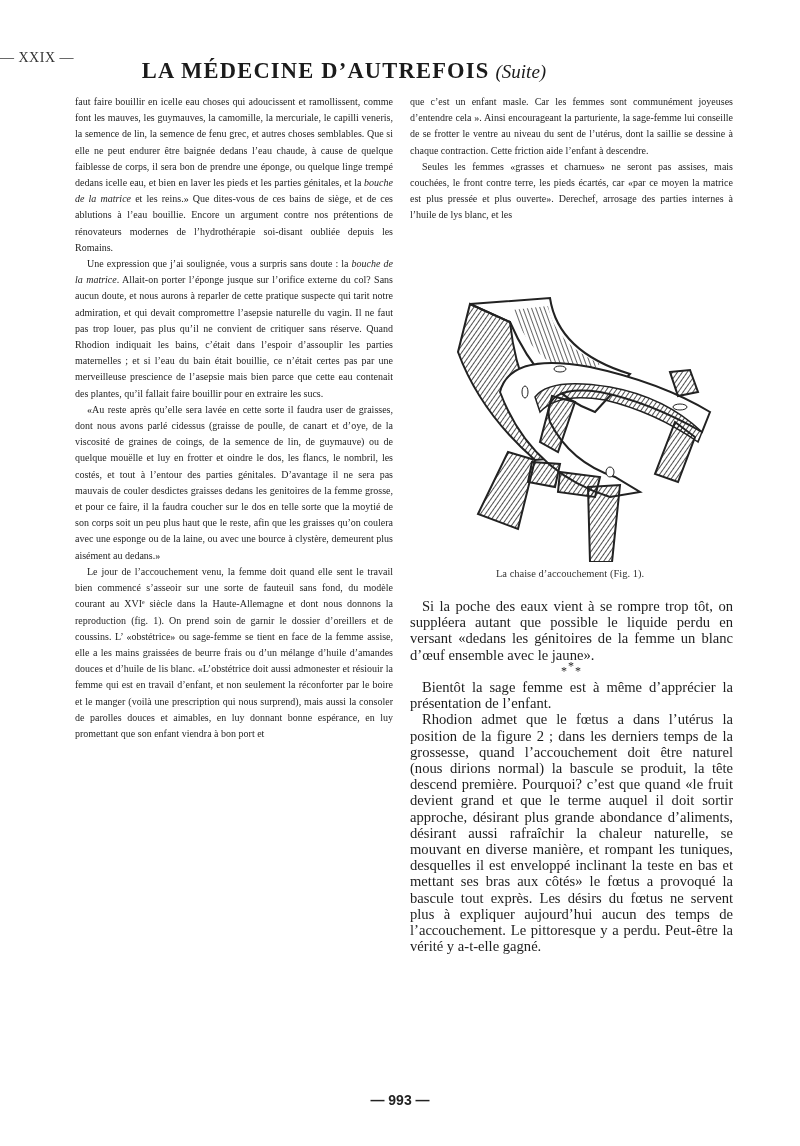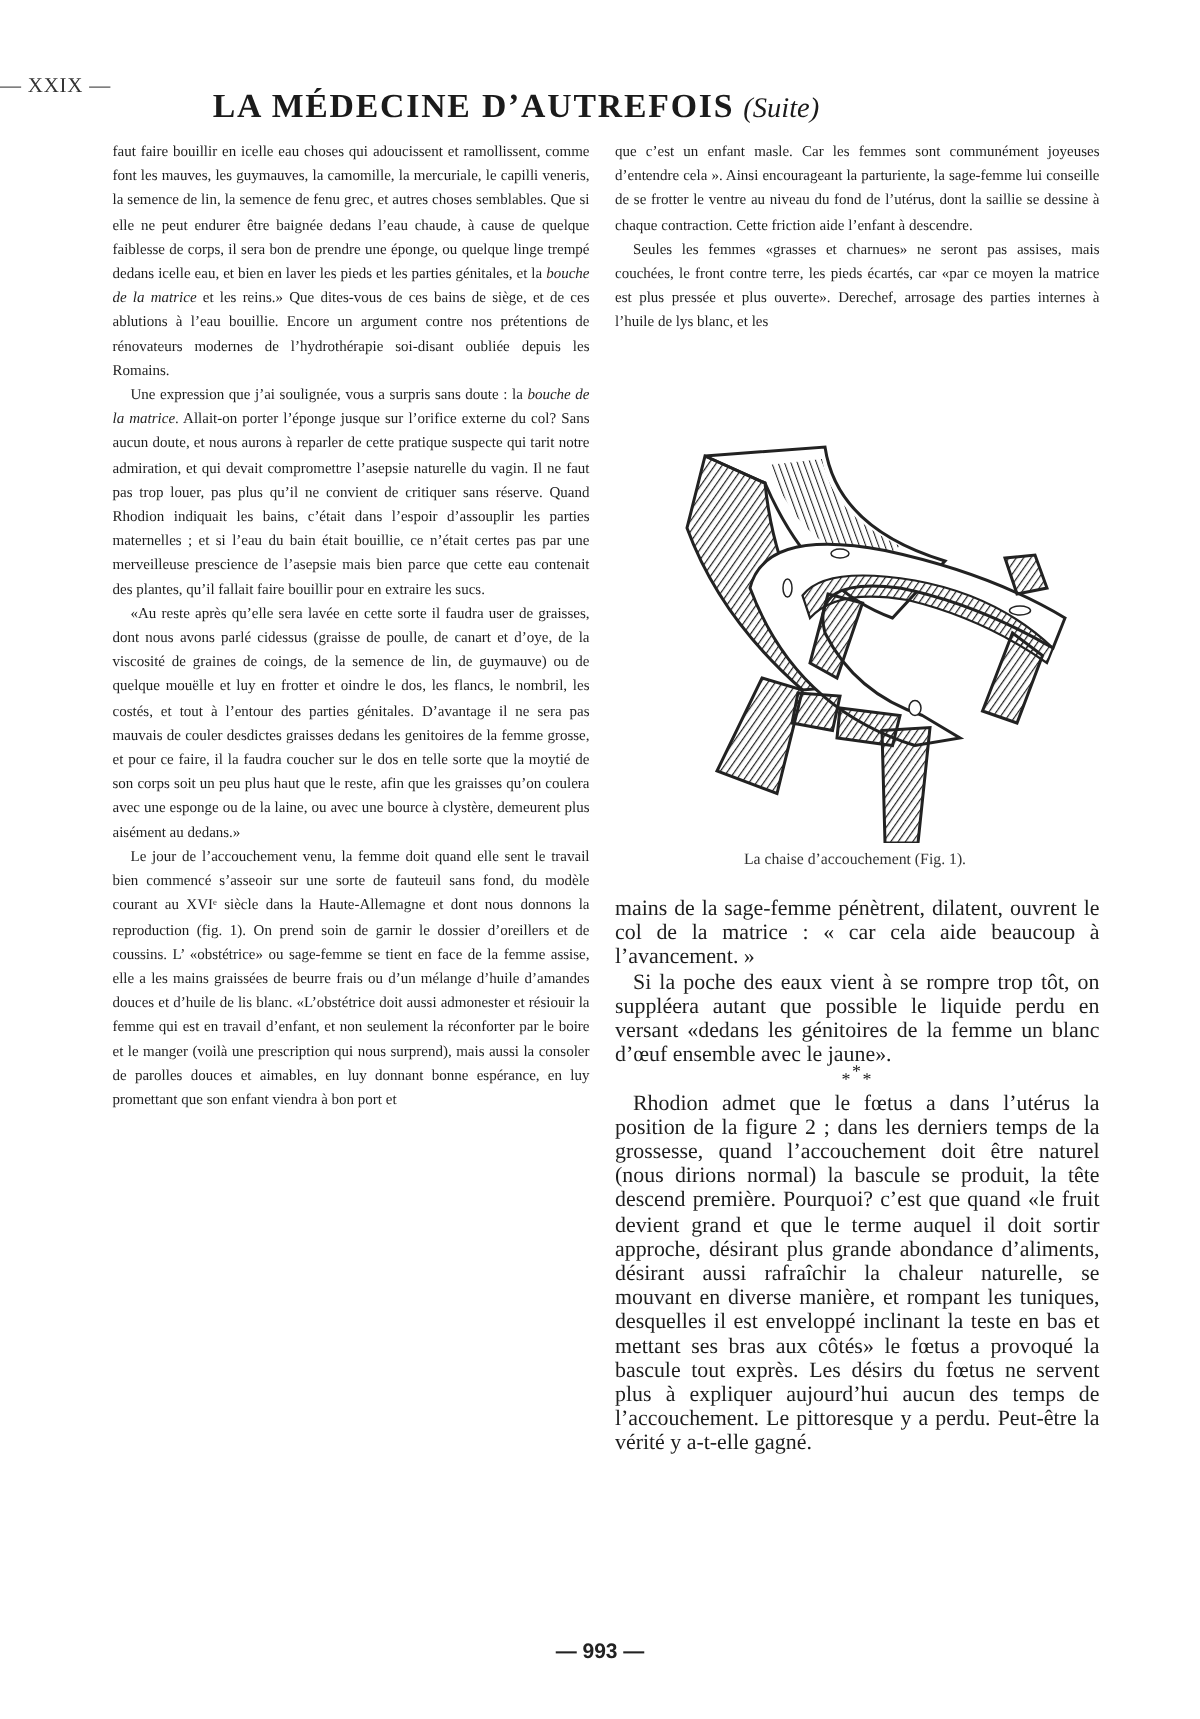--- a/index.html
+++ b/index.html
@@ -60,21 +60,21 @@
 </div>
 
 <div class="col col-left">
   <p class="noindent"><span>faut faire bouillir en icelle eau choses qui adoucissent et ramollissent, comme font les mauves, les guymauves, la camomille, la mercuriale, le capilli veneris, la semence de lin, la semence de fenu grec, et autres choses semblables. Que si elle ne peut endurer être baignée dedans l’eau chaude, à cause de quelque faiblesse de corps, il sera bon de prendre une éponge, ou quelque linge trempé dedans icelle eau, et bien en laver les pieds et les parties génitales, et la </span><em>bouche de la matrice</em><span> et les reins.» Que dites-vous de ces bains de siège, et de ces ablutions à l’eau bouillie. Encore un argument contre nos prétentions de rénovateurs modernes de l’hydrothérapie soi-disant oubliée depuis les Romains.</span></p>
   <p><span>Une expression que j’ai soulignée, vous a surpris sans doute : la </span><em>bouche de la matrice</em><span>. Allait-on porter l’éponge jusque sur l’orifice externe du col? Sans aucun doute, et nous aurons à reparler de cette pratique suspecte qui tarit notre admiration, et qui devait compromettre l’asepsie naturelle du vagin. Il ne faut pas trop louer, pas plus qu’il ne convient de critiquer sans réserve. Quand Rhodion indiquait les bains, c’était dans l’espoir d’assouplir les parties maternelles ; et si l’eau du bain était bouillie, ce n’était certes pas par une merveilleuse prescience de l’asepsie mais bien parce que cette eau contenait des plantes, qu’il fallait faire bouillir pour en extraire les sucs.</span></p>
   <p>«Au reste après qu’elle sera lavée en cette sorte il faudra user de graisses, dont nous avons parlé cidessus (graisse de poulle, de canart et d’oye, de la viscosité de graines de coings, de la semence de lin, de guymauve) ou de quelque mouëlle et luy en frotter et oindre le dos, les flancs, le nombril, les costés, et tout à l’entour des parties génitales. D’avantage il ne sera pas mauvais de couler desdictes graisses dedans les genitoires de la femme grosse, et pour ce faire, il la faudra coucher sur le dos en telle sorte que la moytié de son corps soit un peu plus haut que le reste, afin que les graisses qu’on coulera avec une esponge ou de la laine, ou avec une bource à clystère, demeurent plus aisément au dedans.»</p>
   <p><span>Le jour de l’accouchement venu, la femme doit quand elle sent le travail bien commencé s’asseoir sur une sorte de fauteuil sans fond, du modèle courant au </span><span style="font-variant: small-caps;">XVIᵉ</span><span> siècle dans la Haute-Allemagne et dont nous donnons la reproduction (fig. 1). On prend soin de garnir le dossier d’oreillers et de coussins. L’ «obstétrice» ou sage-femme se tient en face de la femme assise, elle a les mains graissées de beurre frais ou d’un mélange d’huile d’amandes douces et d’huile de lis blanc. «L’obstétrice doit aussi admonester et résiouir la femme qui est en travail d’enfant, et non seulement la réconforter par le boire et le manger (voilà une prescription qui nous surprend), mais aussi la consoler de parolles douces et aimables, en luy donnant bonne espérance, en luy promettant que son enfant viendra à bon port et</span></p>
 </div>
 
 <div class="col col-right">
-  <p class="noindent">que c’est un enfant masle. Car les femmes sont communément joyeuses d’entendre cela ». Ainsi encourageant la parturiente, la sage-femme lui conseille de se frotter le ventre au niveau du fond de l’utérus, dont la saillie se dessine à chaque contraction. Cette friction aide l’enfant à descendre.</p>
+  <p class="noindent">que c’est un enfant masle. Car les femmes sont communément joyeuses d’entendre cela ». Ainsi encourageant la parturiente, la sage-femme lui conseille de se frotter le ventre au niveau du sent de l’utérus, dont la saillie se dessine à chaque contraction. Cette friction aide l’enfant à descendre.</p>
   <p>Seules les femmes «grasses et charnues» ne seront pas assises, mais couchées, le front contre terre, les pieds écartés, car «par ce moyen la matrice est plus pressée et plus ouverte». Derechef, arrosage des parties internes à l’huile de lys blanc, et les</p>
 </div>
 
 <div class="figure">
   <svg viewBox="0 0 290 270">
     <defs>
       <pattern id="hatch" width="4" height="4" patternUnits="userSpaceOnUse" patternTransform="rotate(35)">
         <line x1="0" y1="0" x2="0" y2="4" stroke="#222" stroke-width="1.6"></line>
       </pattern>
       <pattern id="hatch2" width="4" height="4" patternUnits="userSpaceOnUse" patternTransform="rotate(-20)">
@@ -100,19 +100,19 @@
     <path d="M235 130 L255 145 L238 190 L215 182 Z" fill="url(#hatch)" stroke="#222" stroke-width="2"></path>
     <path d="M148 195 L180 193 L172 270 L150 270 Z" fill="url(#hatch)" stroke="#222" stroke-width="2"></path>
     <path d="M92 170 L120 172 L115 195 L88 190 Z" fill="url(#hatch)" stroke="#222" stroke-width="2"></path>
     <path d="M120 180 L160 185 L155 205 L118 200 Z" fill="url(#hatch)" stroke="#222" stroke-width="2"></path>
     <path d="M230 80 L250 78 L258 100 L238 104 Z" fill="url(#hatch)" stroke="#222" stroke-width="2"></path>
   </svg>
 </div>
 <div class="caption">La chaise d’accouchement (Fig. 1).</div>
 
 <div class="col-right-b">
-  <p class="noindent">mains de la sage-femme pénètrent, dilatent, ouvrent le col de la matrice : « car cela aide beaucoup à l’avancement. »</p>
   <p>Si la poche des eaux vient à se rompre trop tôt, on suppléera autant que possible le liquide perdu en versant «dedans les génitoires de la femme un blanc d’œuf ensemble avec le jaune».</p>
   <p class="stars"><span>*</span><span class="up">*</span><span>*</span></p>
+  <p>Bientôt la sage femme est à même d’apprécier la présentation de l’enfant.</p>
   <p>Rhodion admet que le fœtus a dans l’utérus la position de la figure 2 ; dans les derniers temps de la grossesse, quand l’accouchement doit être naturel (nous dirions normal) la bascule se produit, la tête descend première. Pourquoi? c’est que quand «le fruit devient grand et que le terme auquel il doit sortir approche, désirant plus grande abondance d’aliments, désirant aussi rafraîchir la chaleur naturelle, se mouvant en diverse manière, et rompant les tuniques, desquelles il est enveloppé inclinant la teste en bas et mettant ses bras aux côtés» le fœtus a provoqué la bascule tout exprès. Les désirs du fœtus ne servent plus à expliquer aujourd’hui aucun des temps de l’accouchement. Le pittoresque y a perdu. Peut-être la vérité y a-t-elle gagné.</p>
 </div>
 
 <div class="footer">— 993 —</div>
 
 </body></html>

